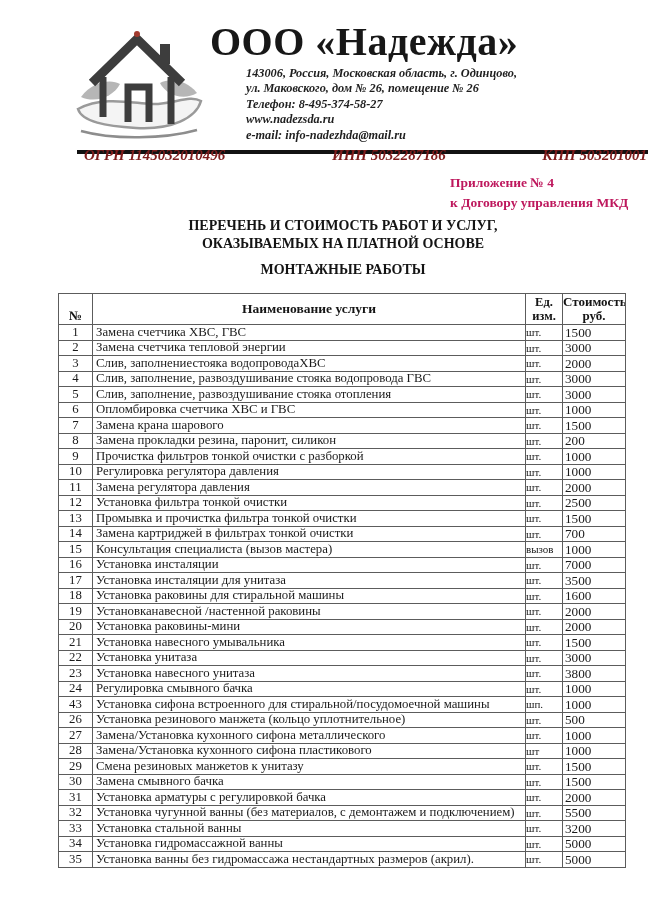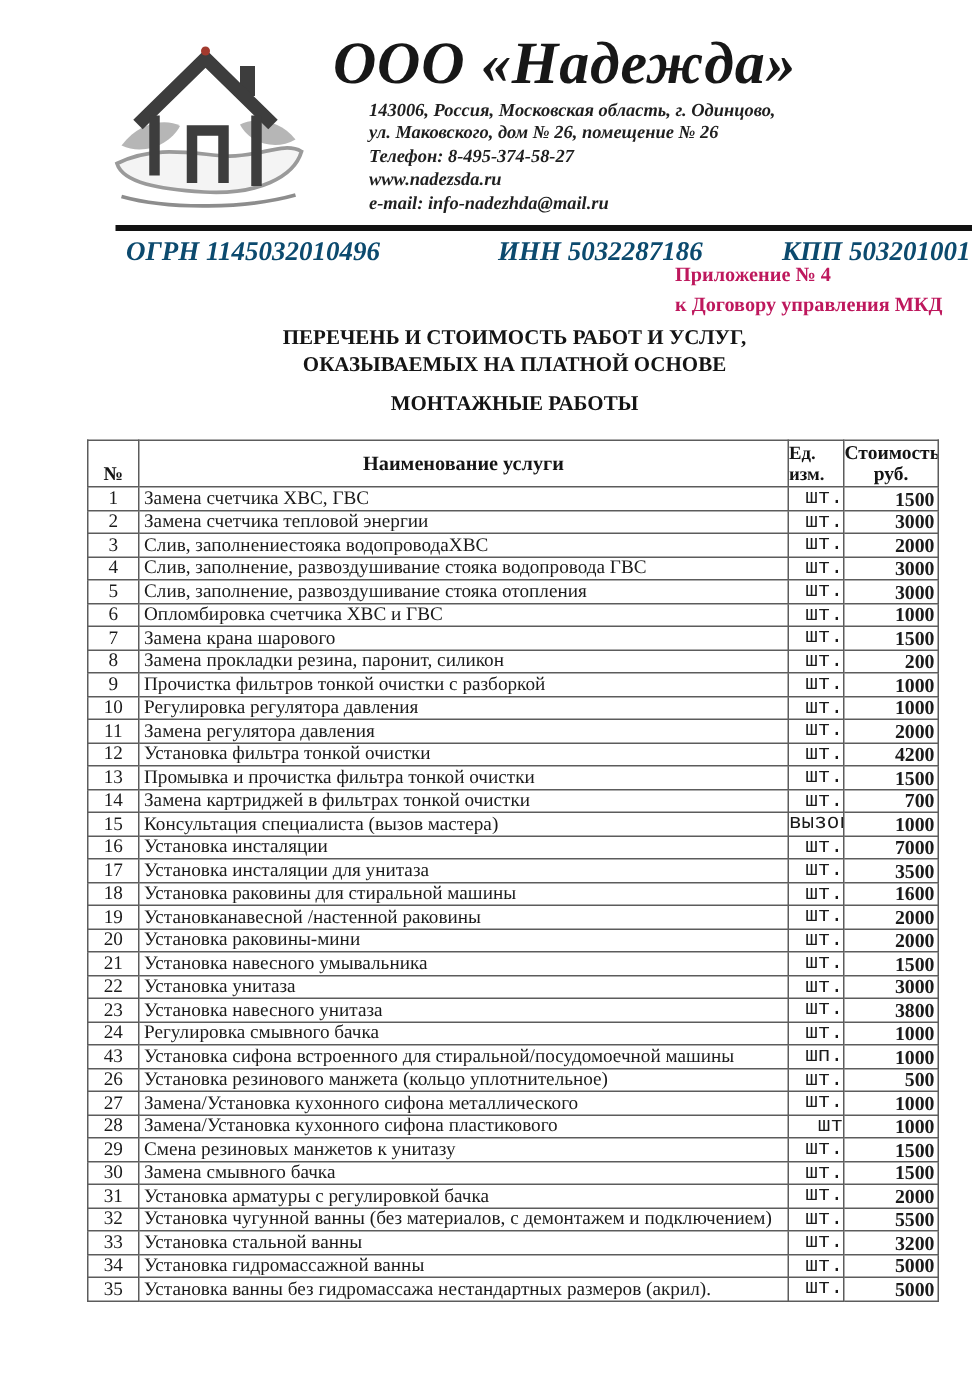--- a/index.html
+++ b/index.html
@@ -5,30 +5,30 @@
   html,body { margin:0; padding:0; }
   body {
     width:650px; height:920px; background:#ffffff; position:relative;
     overflow:hidden; font-family:"Liberation Serif", serif; color:#1b1b1b;
   }
   .abs { position:absolute; }
 
   
   .logo { left:73px; top:25px; width:132px; height:120px; }
   .company-name {
-    left:210px; top:18px; font-size:40px; font-weight:bold; font-style:italic;
-    letter-spacing:0.5px; color:#171717; white-space:nowrap;margin-left:12px;
+    left:210px; top:18px; font-size:40px; font-weight:bold; 
+    letter-spacing:0.5px; color:#171717; white-space:nowrap;
   }
   .contact {
     left:214px; top:66px; font-weight:bold; font-style:italic;
     font-size:12.3px; line-height:15.4px; color:#1f1f1f; white-space:nowrap;margin-left:32px;
   }
   .rule { left:77px; top:150px; width:571px; height:4px; background:#121212; }
 
-  .reg { top:157px; font-weight:bold; font-style:italic; font-size:18px; color:#0c4a6e; white-space:nowrap; }
+  .reg { top:147px; font-weight:bold; font-style:italic; font-size:15px; color:#7f1d1d; white-space:nowrap; }
   .reg-ogrn { left:84px; }
   .reg-inn  { left:332px; }
   .reg-kpp  { right:3px; }
 
   .appendix {
     left:450px; top:173px; font-weight:bold; font-size:13.5px;
     line-height:20px; color:#be185d; white-space:nowrap;
   }
 
   .doc-title {
@@ -44,27 +44,27 @@
   table.services {
     position:absolute; left:58px; top:293px; width:567px;
     border-collapse:collapse; table-layout:fixed;
   }
   .services td, .services th { border:1px solid #5c5c5c; overflow:hidden; }
   .services thead tr { height:31px; }
   .services tbody tr { height:15.5px; }
   .services th { font-weight:bold; padding:0; color:#151515; }
   .th-num   { vertical-align:bottom; text-align:center; font-size:13px; padding-bottom:1px; }
   .th-name  { text-align:center; font-size:13.5px; }
-  .th-unit  { text-align:left; font-size:12.5px; line-height:14px; }
+  .th-unit  { text-align:center; font-size:12.5px; line-height:14px; }
   .th-price { text-align:center; font-size:13px; line-height:14.5px; }
 
   .td-num   { text-align:center; font-size:12.8px; line-height:13px; padding:0; }
   .td-name  { text-align:left; font-size:12.8px; line-height:13.2px; padding:0 3px; }
-  .td-unit  { text-align:right; font-size:14px; line-height:12px; padding:0;font-family:Liberation Mono, monospace; }
-  .td-price { text-align:right; font-size:13.2px; line-height:13px; padding:0 2px;font-weight:bold; }
+  .td-unit  { text-align:left; font-size:11px; line-height:12px; padding:0; }
+  .td-price { text-align:left; font-size:13.2px; line-height:13px; padding:0 2px; }
 </style>
 </head>
 <body>
 
 <div class="abs logo">
   <svg width="132" height="120" viewBox="0 0 132 120">
 
     <path d="M8,72 C20,56 38,54 47,59 C41,71 23,79 8,72 Z" fill="#9d9d9d" opacity="0.75"></path>
     <path d="M124,68 C113,54 96,53 87,58 C93,70 110,76 124,68 Z" fill="#9d9d9d" opacity="0.75"></path>
 
@@ -193,21 +193,21 @@
       <tr>
     <td class="td-num">11</td>
     <td class="td-name">Замена регулятора давления</td>
     <td class="td-unit">шт.</td>
     <td class="td-price">2000</td>
   </tr>
       <tr>
     <td class="td-num">12</td>
     <td class="td-name">Установка фильтра тонкой очистки</td>
     <td class="td-unit">шт.</td>
-    <td class="td-price">4200</td>
+    <td class="td-price">2500</td>
   </tr>
       <tr>
     <td class="td-num">13</td>
     <td class="td-name">Промывка и прочистка фильтра тонкой очистки</td>
     <td class="td-unit">шт.</td>
     <td class="td-price">1500</td>
   </tr>
       <tr>
     <td class="td-num">14</td>
     <td class="td-name">Замена картриджей в фильтрах тонкой очистки</td>

